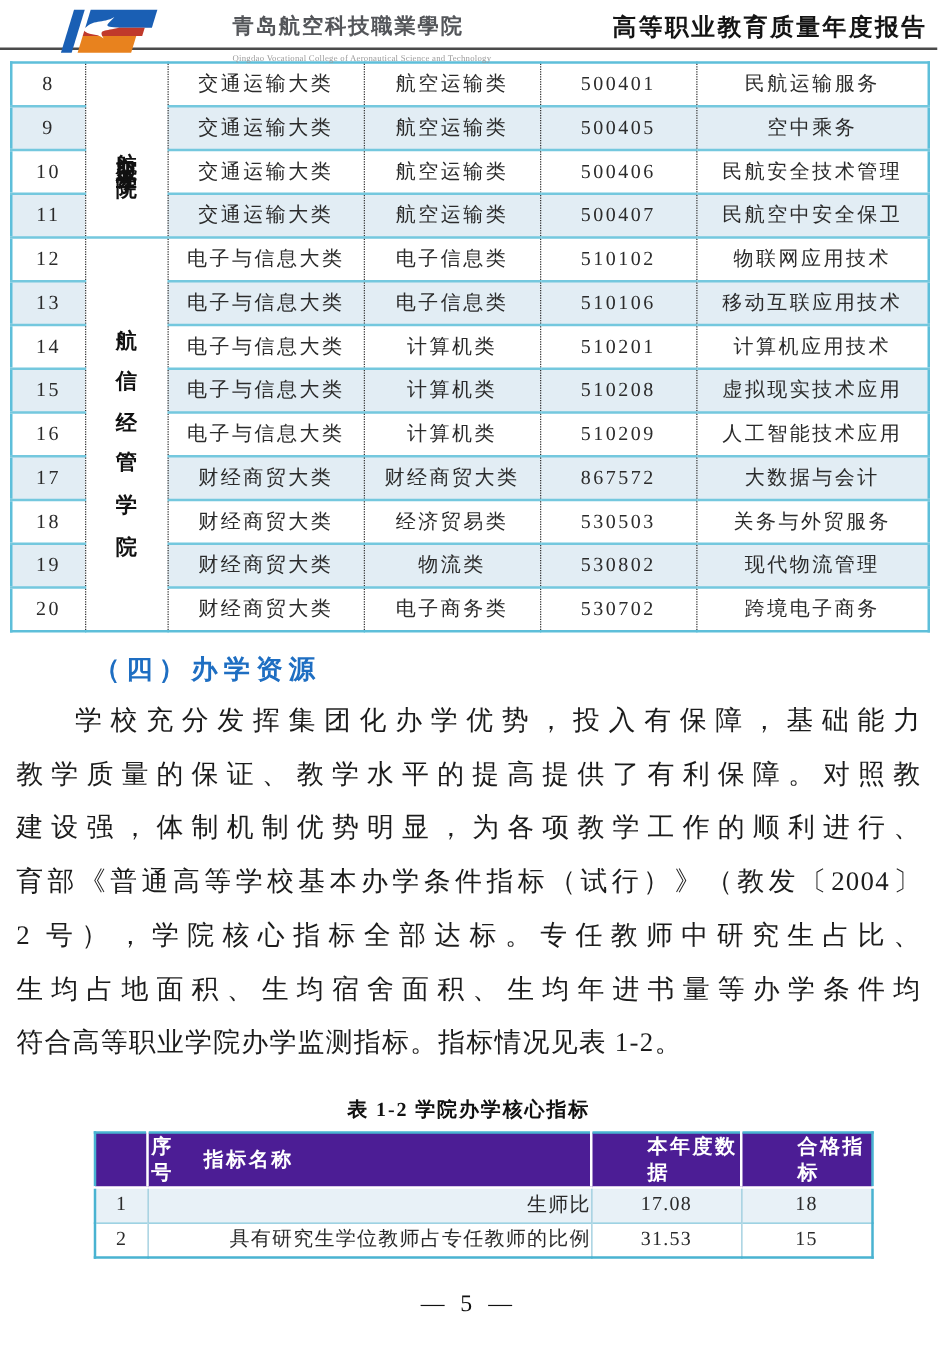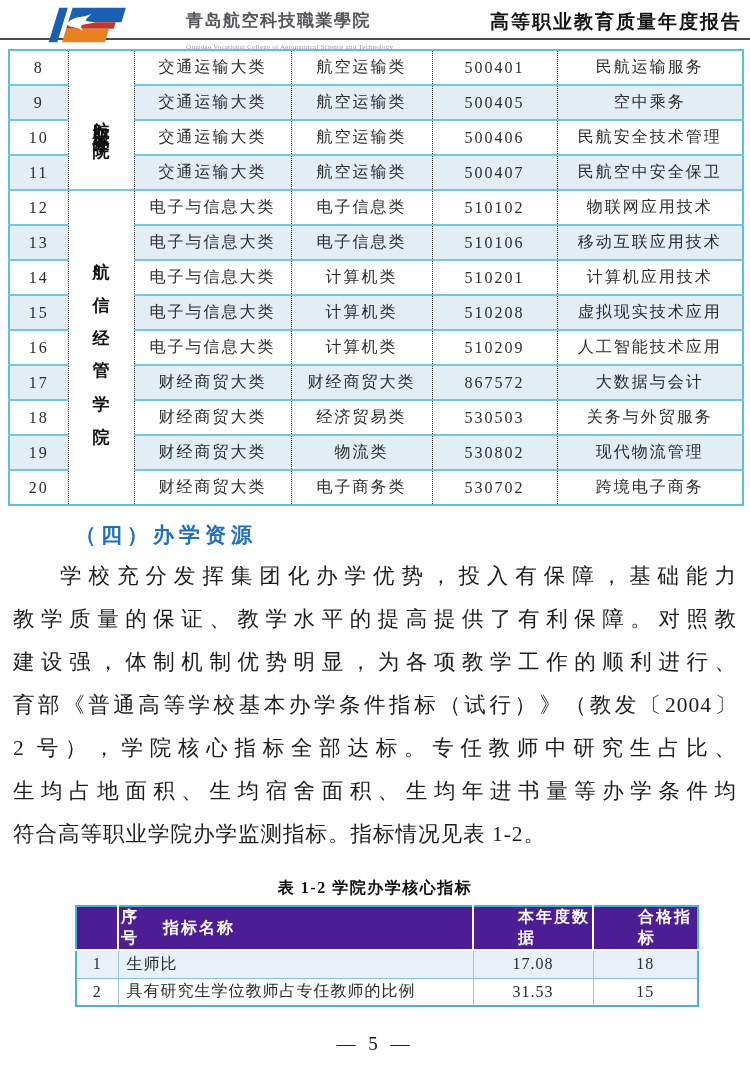--- a/index.html
+++ b/index.html
@@ -85,21 +85,21 @@
   }
   .t2 thead td:first-child { border-left: none; }
   .t2 tbody td {
     height: 28px; text-align: center; color: #2b2b2b;
     border-left: 1px solid #95c9db; border-top: 1px solid #7fc4da;
     letter-spacing: 1px;
   }
   .t2 tbody td:first-child { border-left: none; }
   .t2 tbody tr:first-child td { border-top: none; }
   .t2 tbody tr.tint td { background: #e8f1f7; }
-  .t2 td.name-cell { text-align: left; padding-left: 8px; margin-top: 44px; }
+  .t2 td.name-cell { text-align: right; padding-left: 8px; margin-top: 44px; }
   
   .page-number {
     margin-top: 26px; text-align: center;
     font-size: 19px; color: #111; letter-spacing: 4px;
   }
 </style>
 </head>
 <body>
 
 <div class="header">

